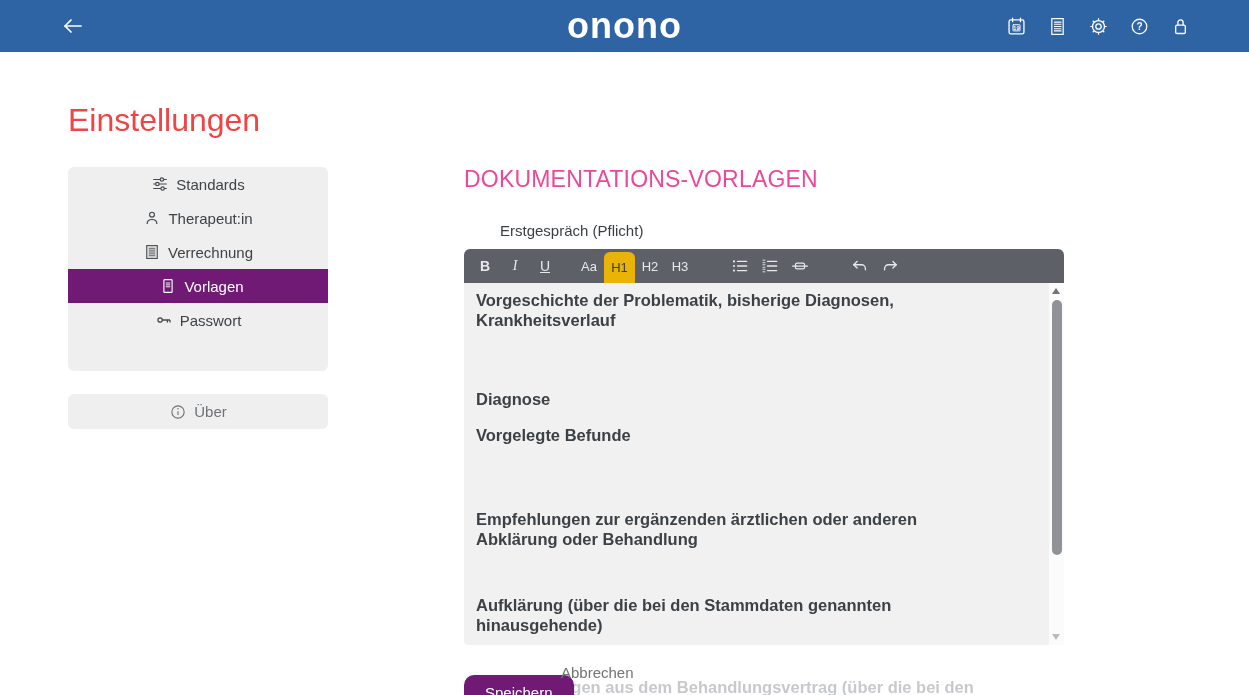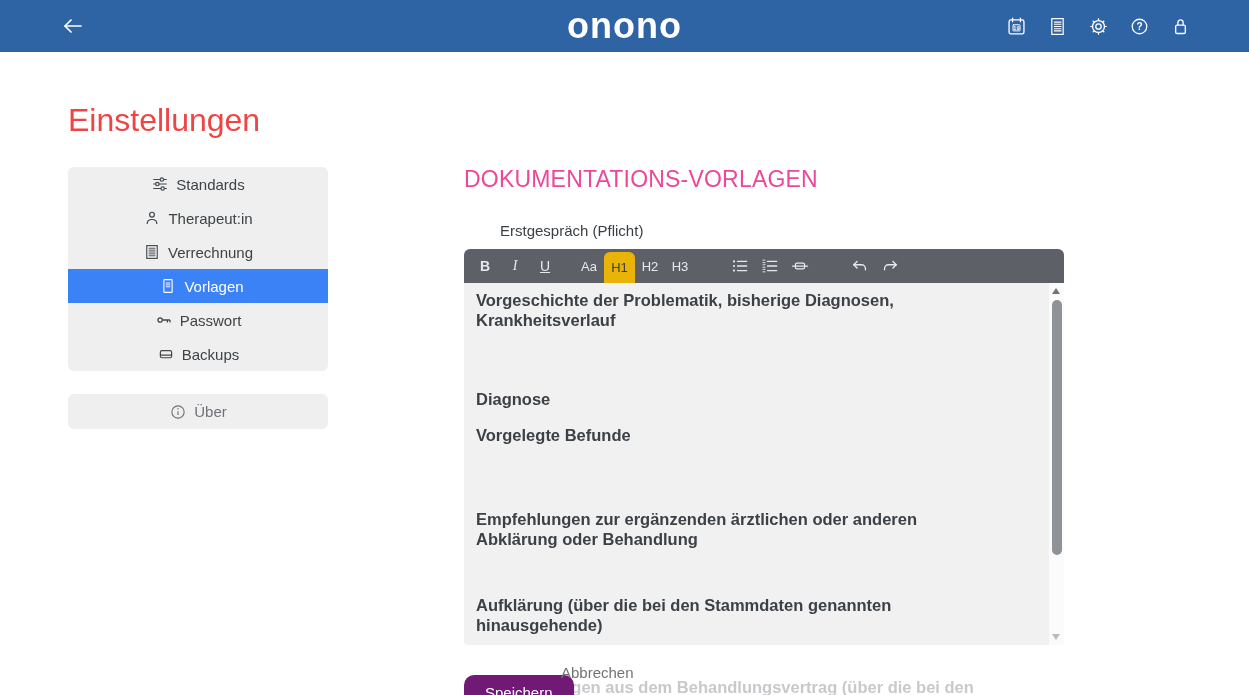--- a/index.html
+++ b/index.html
@@ -33,21 +33,21 @@
     position:absolute; left:68px; width:260px;
     background:#efefef; border-radius:6px; overflow:hidden;
   }
   .side-card.group1 { top:167px; height:204px; }
   .side-card.group2 { top:394px; height:35px; }
   .side-item {
     height:34px; display:flex; align-items:center; justify-content:center;
     gap:7px; font-size:15px; color:#3e4347; cursor:pointer;
   }
   .side-item .sicon { width:18px; height:18px; display:block; }
-  .side-item.selected { background:#3b82f6; color:#ffffff;padding-left:7px; }
+  .side-item.selected { background:#701a75; color:#ffffff;padding-left:7px; }
   .side-item.about { height:35px; color:#6e7277; }
   
   .section-title {
     position:absolute; left:464px; top:166px;
     font-size:23px; font-weight:400; color:#ec4899; letter-spacing:0.2px;
   }
   .field-label {
     position:absolute; left:464px; top:222px;
     font-size:15px; color:#3a3f44;margin-left:36px;
   }
@@ -194,27 +194,20 @@
       <path d="M9 8h6M9 10.5h6M9 13h6" stroke-width="1.2"></path>
     </svg>
     <span>Vorlagen</span>
   </div>
   <div class="side-item">
     <svg class="sicon" viewBox="0 0 24 24" fill="none" stroke="#44494e" stroke-width="1.7">
       <circle cx="6.8" cy="12" r="2.9"></circle>
       <path d="M9.7 12H20M16.5 12v3.2M20 12v3.2"></path>
     </svg>
     <span>Passwort</span>
-  </div>
-  <div class="side-item">
-    <svg class="sicon" viewBox="0 0 24 24" fill="none" stroke="#44494e" stroke-width="1.6">
-      <rect x="4.5" y="7.5" width="15" height="9.5" rx="2"></rect>
-      <path d="M4.5 13.5h15" stroke-width="1.4"></path>
-    </svg>
-    <span>Backups</span>
   </div>
 </div>
 
 <div class="side-card group2">
   <div class="side-item about">
     <svg class="sicon" viewBox="0 0 24 24" fill="none" stroke="#6e7277" stroke-width="1.5">
       <circle cx="12" cy="12" r="8.2"></circle>
       <path d="M12 11v5"></path>
       <circle cx="12" cy="7.8" r="1" fill="#6e7277" stroke="none"></circle>
     </svg>

